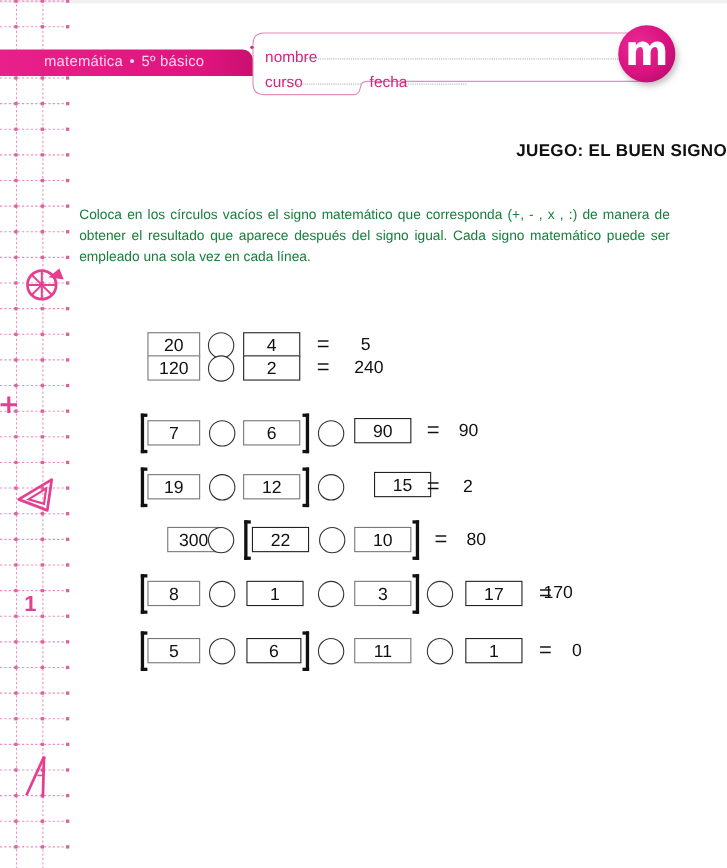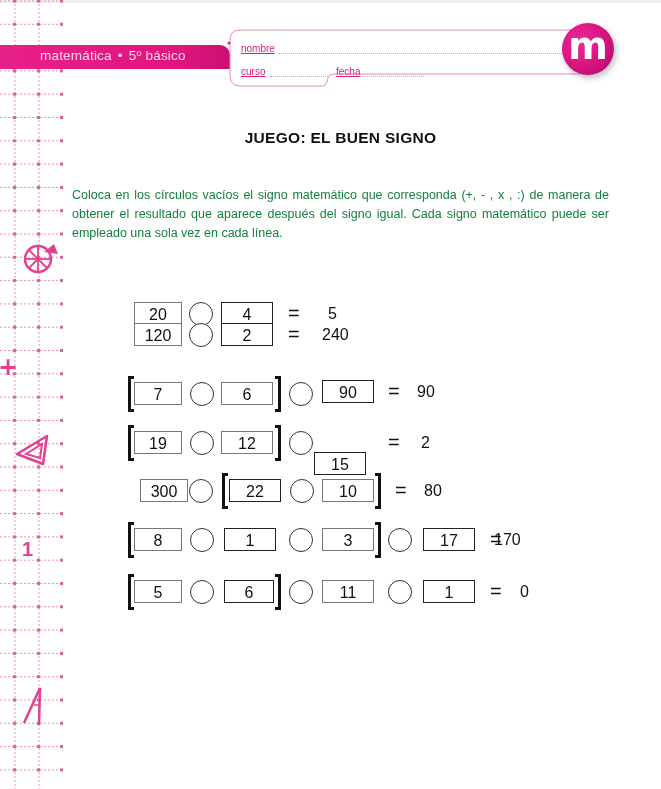--- a/index.html
+++ b/index.html
@@ -12,31 +12,31 @@
   .banner {
     position:absolute; left:0; top:45px; width:230px; height:24px;
     background:linear-gradient(90deg,#e8208a 0%,#e0147f 80%,#c9106f 100%);
     border-top-right-radius:10px;
   }
   .banner-text {
     position:absolute; left:40px; top:48px; color:#ffd6ea; font-size:13.5px;
     letter-spacing:0.2px; white-space:nowrap;
   }
   .banner-text .dot { margin:0 6px; }
-  .form-label { position:absolute; color:#d4237f; font-size:10px;text-decoration:underline; }
+  .form-label { position:absolute; color:#d4237f; font-size:14px; }
   .dotline { position:absolute; border-bottom:1px dotted #b9b9b9; height:0; }
   .logo {
     position:absolute; left:562px; top:23px; width:52px; height:52px; border-radius:50%;
     background:radial-gradient(circle at 35% 35%, #ea2a95 0%, #d8127e 55%, #a50c6a 100%);
     box-shadow:2px 3px 6px rgba(0,0,0,0.25);
     color:#fff; font-weight:bold; font-size:38px; text-align:center; line-height:46px;
     font-family:"DejaVu Sans", sans-serif;
   }
   .title {
-    position:absolute; left:0; width:661px; top:129px; text-align:center;
+    position:absolute; left:0; width:661px; top:129px; text-align:right;
     font-weight:bold; font-size:15.5px; letter-spacing:0.3px; padding-left:20px; box-sizing:border-box;
   }
   .instr {
     position:absolute; left:72px; top:186px; width:537px; font-size:12.5px; line-height:19px;
     text-align:justify; color:#15803d;
   }
   .row { position:absolute; left:0; height:30px; width:529px; }
   .box {
     position:absolute; height:23px; border:1px solid #222; background:#fff;
     font-size:16px; line-height:23px; text-align:center; box-sizing:border-box;
@@ -289,27 +289,27 @@
   <div class="res" style="left:417px;top:-2px;">90</div>
 </div>
 
 <div class="row" style="top:431px;">
   <div class="bracket-l" style="left:128px;top:-6px;"></div>
   <div class="box light" style="left:134px;width:48px;">19</div>
   <div class="circle" style="left:190px;top:0px;"></div>
   <div class="box light" style="left:221px;width:52px;">12</div>
   <div class="bracket-r" style="left:275px;top:-6px;"></div>
   <div class="circle" style="left:289px;top:0px;"></div>
-  <div class="box" style="left:314px;width:52px;top:-2px;margin-top:23px;">15</div>
+  <div class="box" style="left:340px;width:52px;top:-2px;">15</div>
   <div class="eq" style="left:388px;">=</div>
   <div class="res" style="left:421px;">2</div>
 </div>
 
 <div class="row" style="top:479px;">
-  <div class="box light" style="left:140px;width:48px;">300</div>
+  <div class="box light" style="left:152px;width:48px;">300</div>
   <div class="circle" style="left:189px;top:0px;"></div>
   <div class="bracket-l" style="left:222px;top:-6px;"></div>
   <div class="box" style="left:229px;width:52px;">22</div>
   <div class="circle" style="left:290px;top:0px;"></div>
   <div class="box light" style="left:322px;width:52px;">10</div>
   <div class="bracket-r" style="left:375px;top:-6px;"></div>
   <div class="eq" style="left:395px;">=</div>
   <div class="res" style="left:424px;">80</div>
 </div>
 

